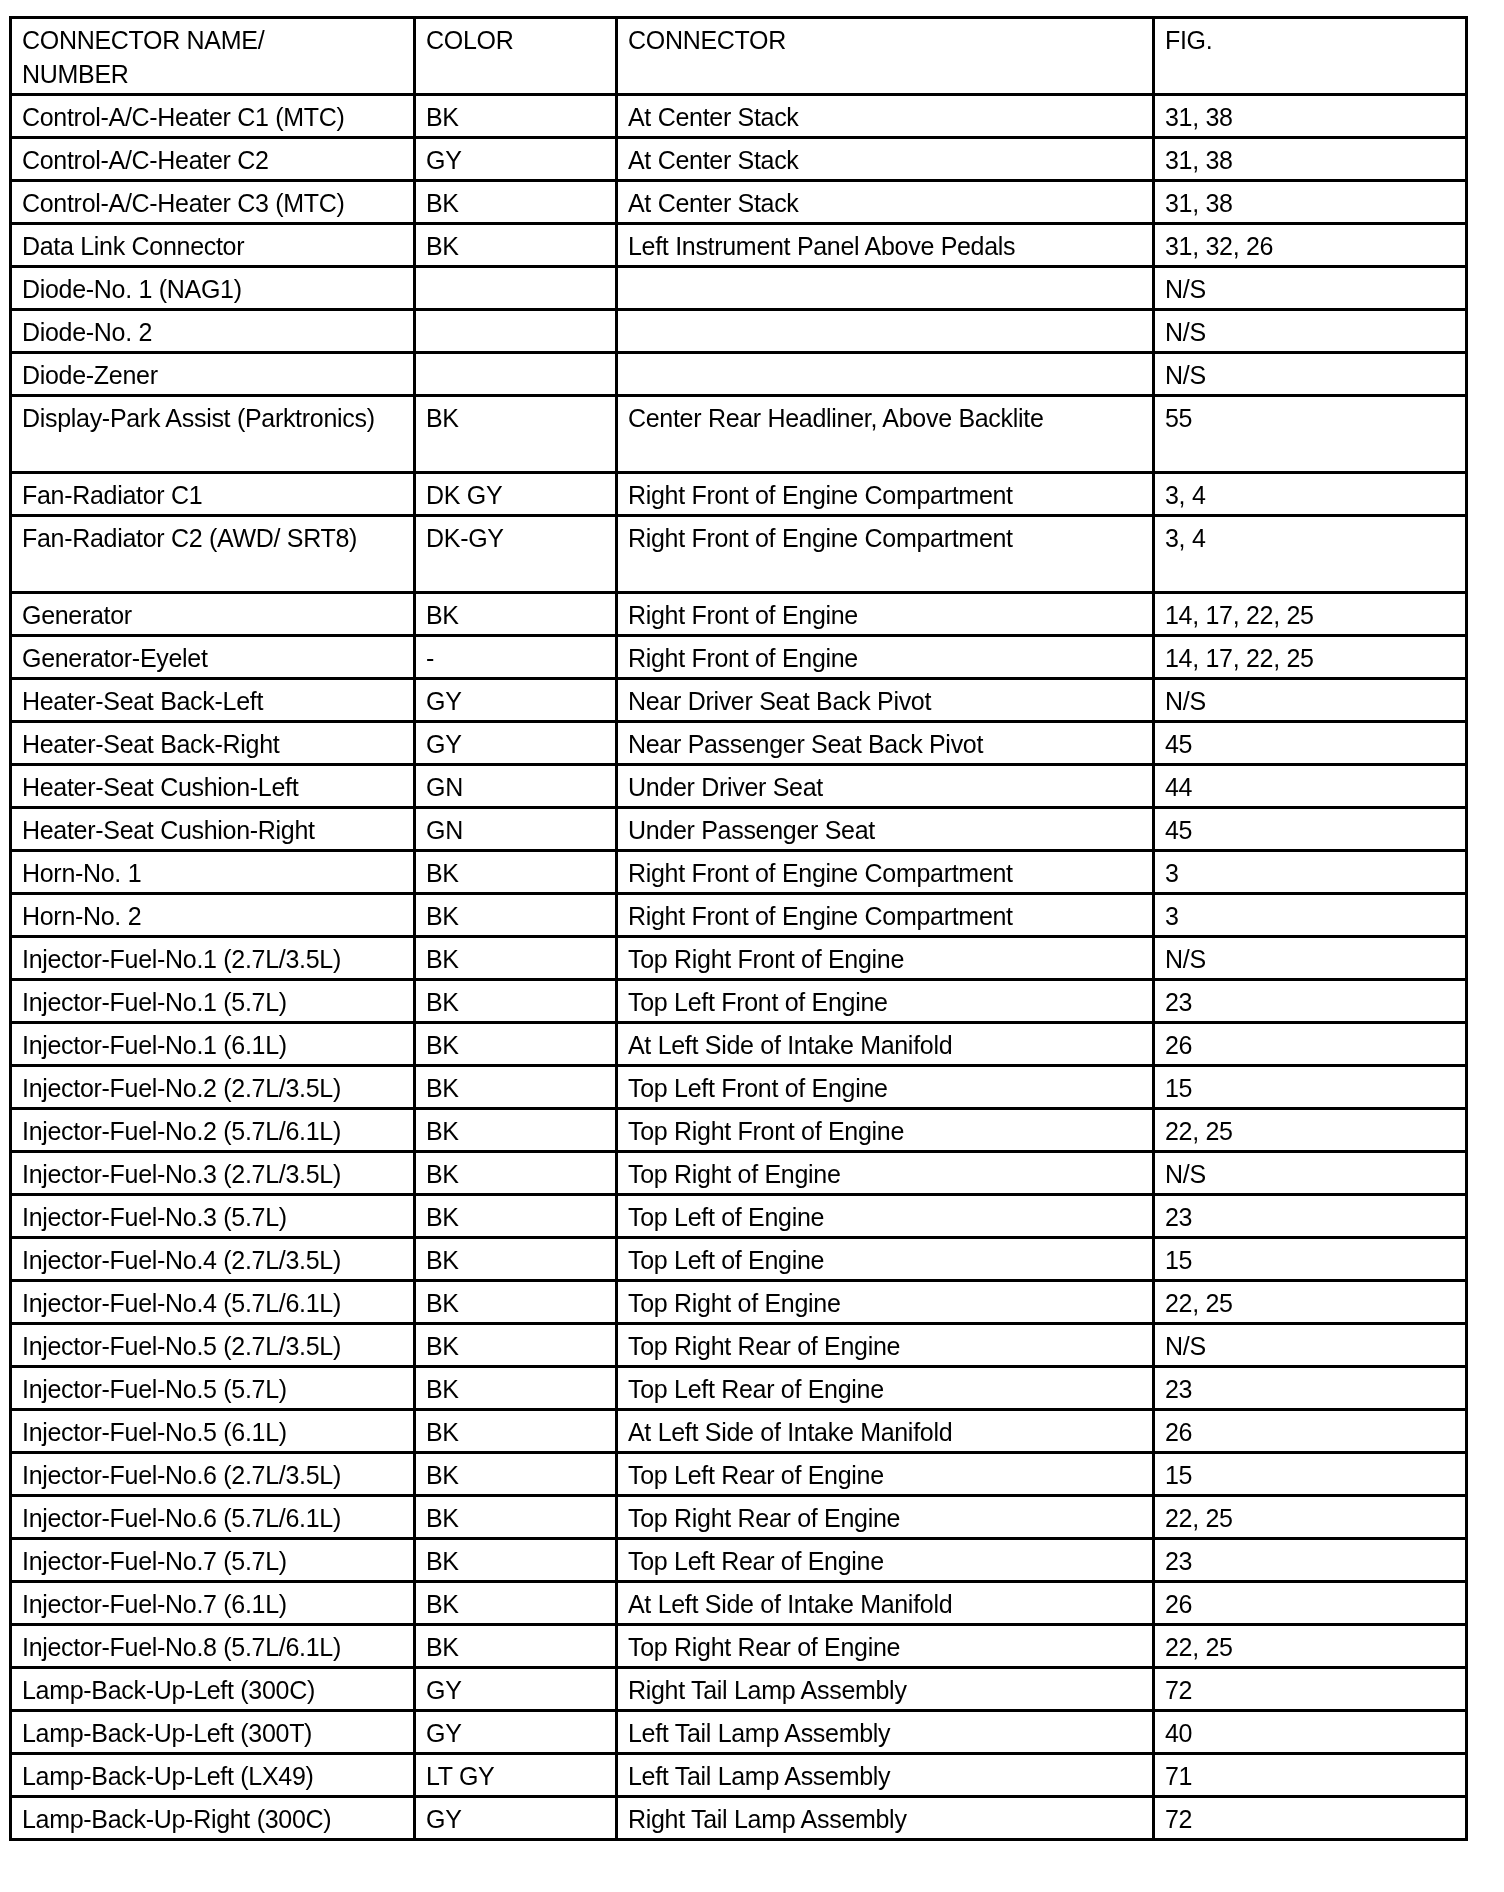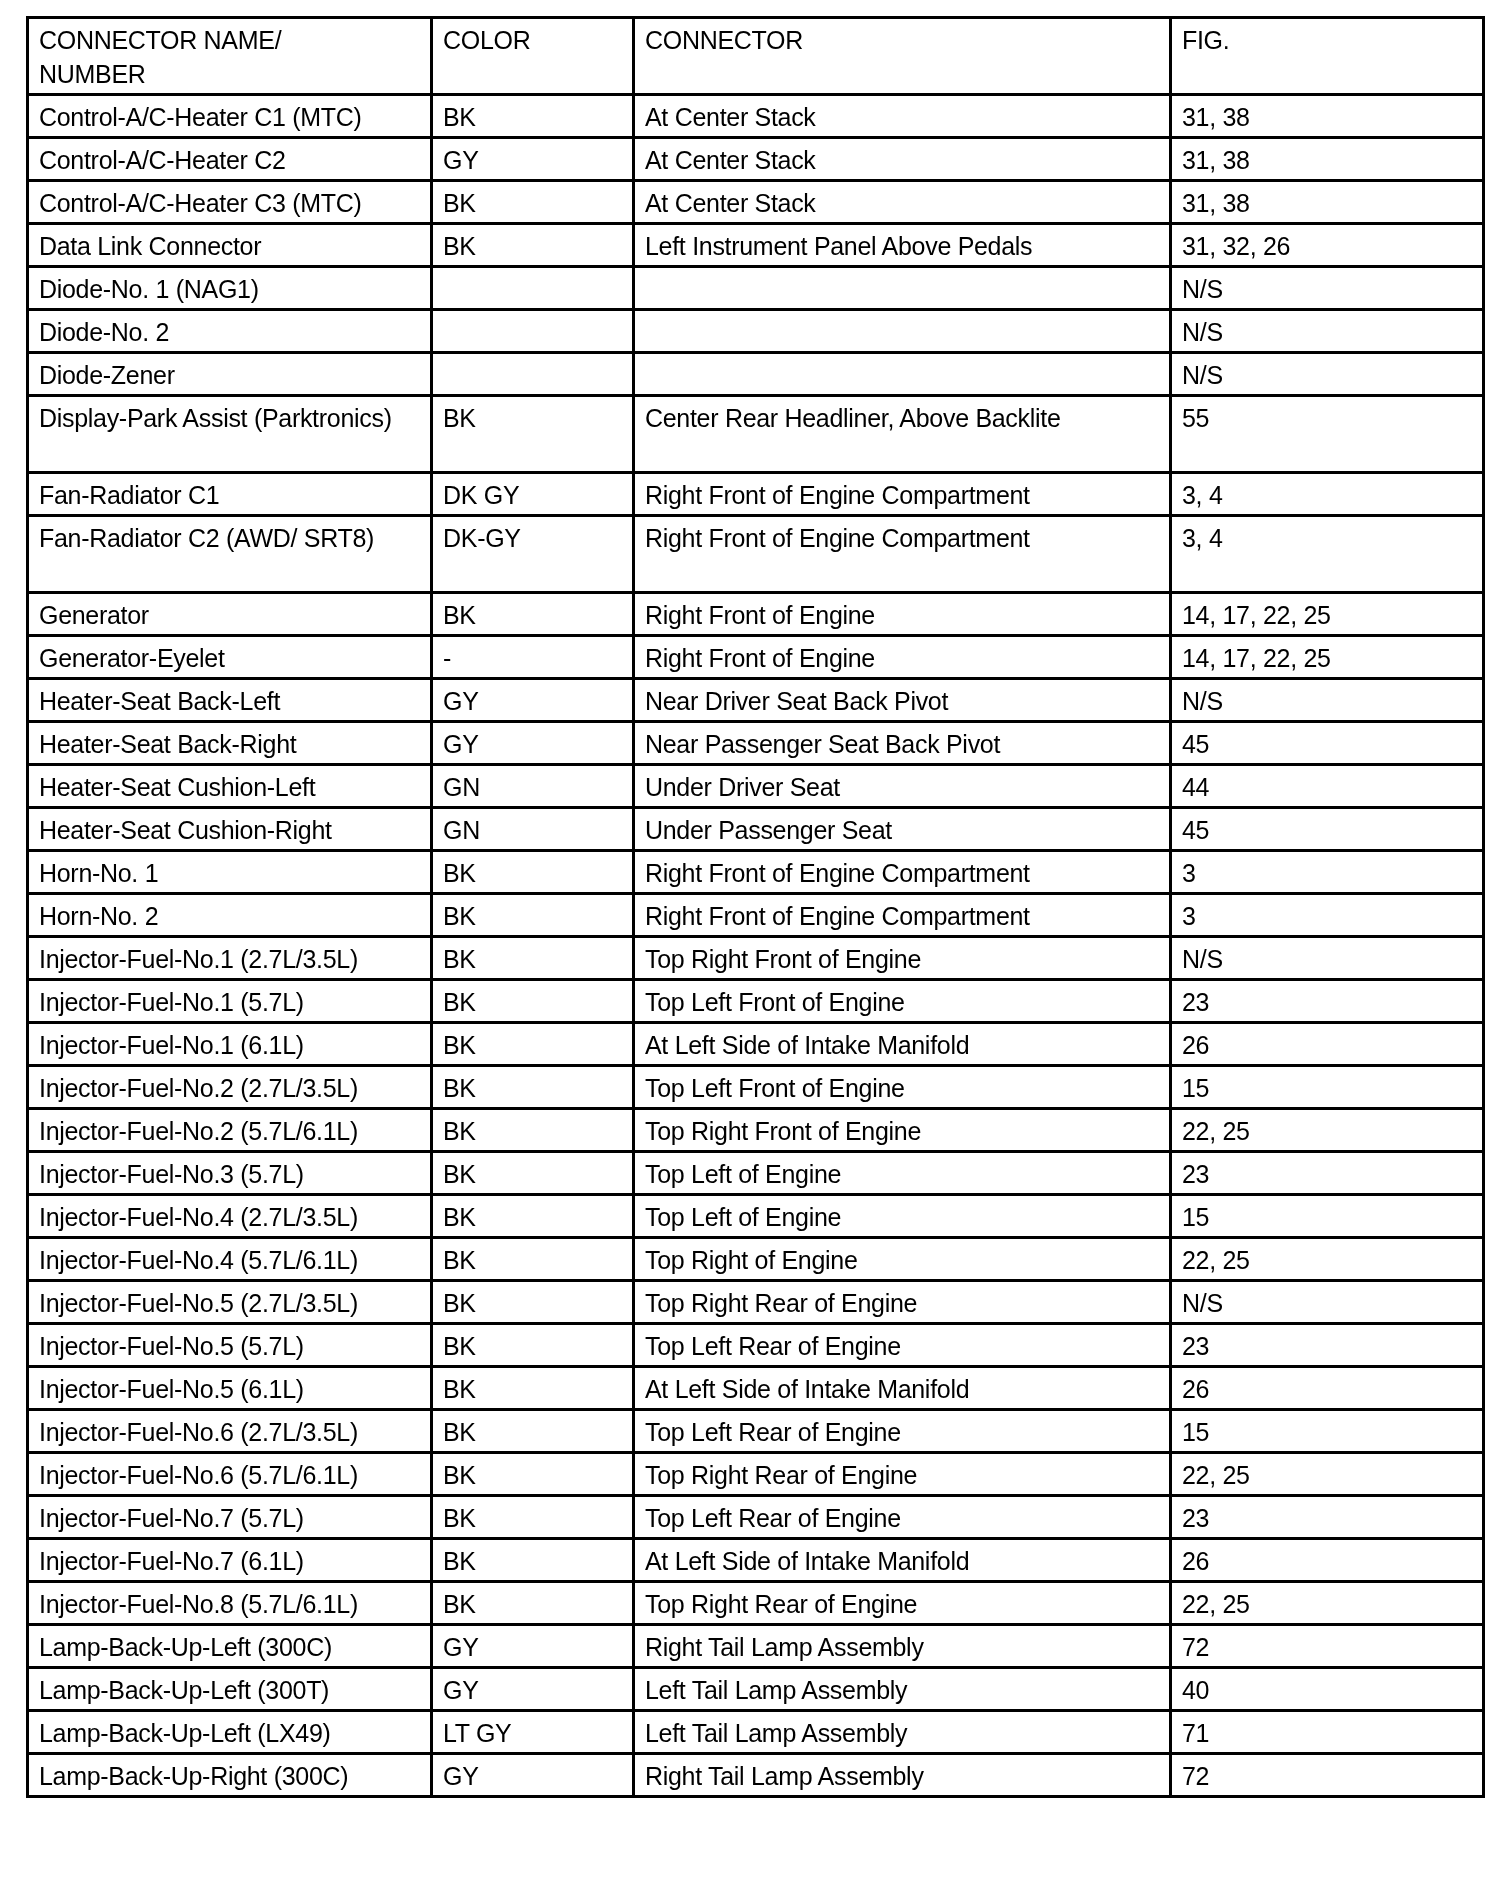--- a/index.html
+++ b/index.html
@@ -1,18 +1,18 @@
 <!DOCTYPE html>
 <html><head>
 <meta charset="utf-8">
 <style>
   html, body { margin: 0; padding: 0; background: #ffffff; }
   body { width: 1504px; height: 1892px; position: relative; overflow: hidden; }
   .tbl {
-    position: absolute; left: 26px; top: 16px;
+    position: absolute; left: 9px; top: 16px;
     width: 1456px;
     border-collapse: collapse;
     table-layout: fixed;
     font-family: "Liberation Sans", sans-serif;
     font-size: 25px;
     color: #000;
     letter-spacing: -0.3px;
   }
   .tbl td, .tbl th {
     border: 3px solid #000;
@@ -185,20 +185,26 @@
         <td>Top Left Front of Engine</td>
         <td>15</td>
       </tr>
       <tr>
         <td>Injector-Fuel-No.2 (5.7L/6.1L)</td>
         <td>BK</td>
         <td>Top Right Front of Engine</td>
         <td>22, 25</td>
       </tr>
       <tr>
+        <td>Injector-Fuel-No.3 (2.7L/3.5L)</td>
+        <td>BK</td>
+        <td>Top Right of Engine</td>
+        <td>N/S</td>
+      </tr>
+      <tr>
         <td>Injector-Fuel-No.3 (5.7L)</td>
         <td>BK</td>
         <td>Top Left of Engine</td>
         <td>23</td>
       </tr>
       <tr>
         <td>Injector-Fuel-No.4 (2.7L/3.5L)</td>
         <td>BK</td>
         <td>Top Left of Engine</td>
         <td>15</td>

